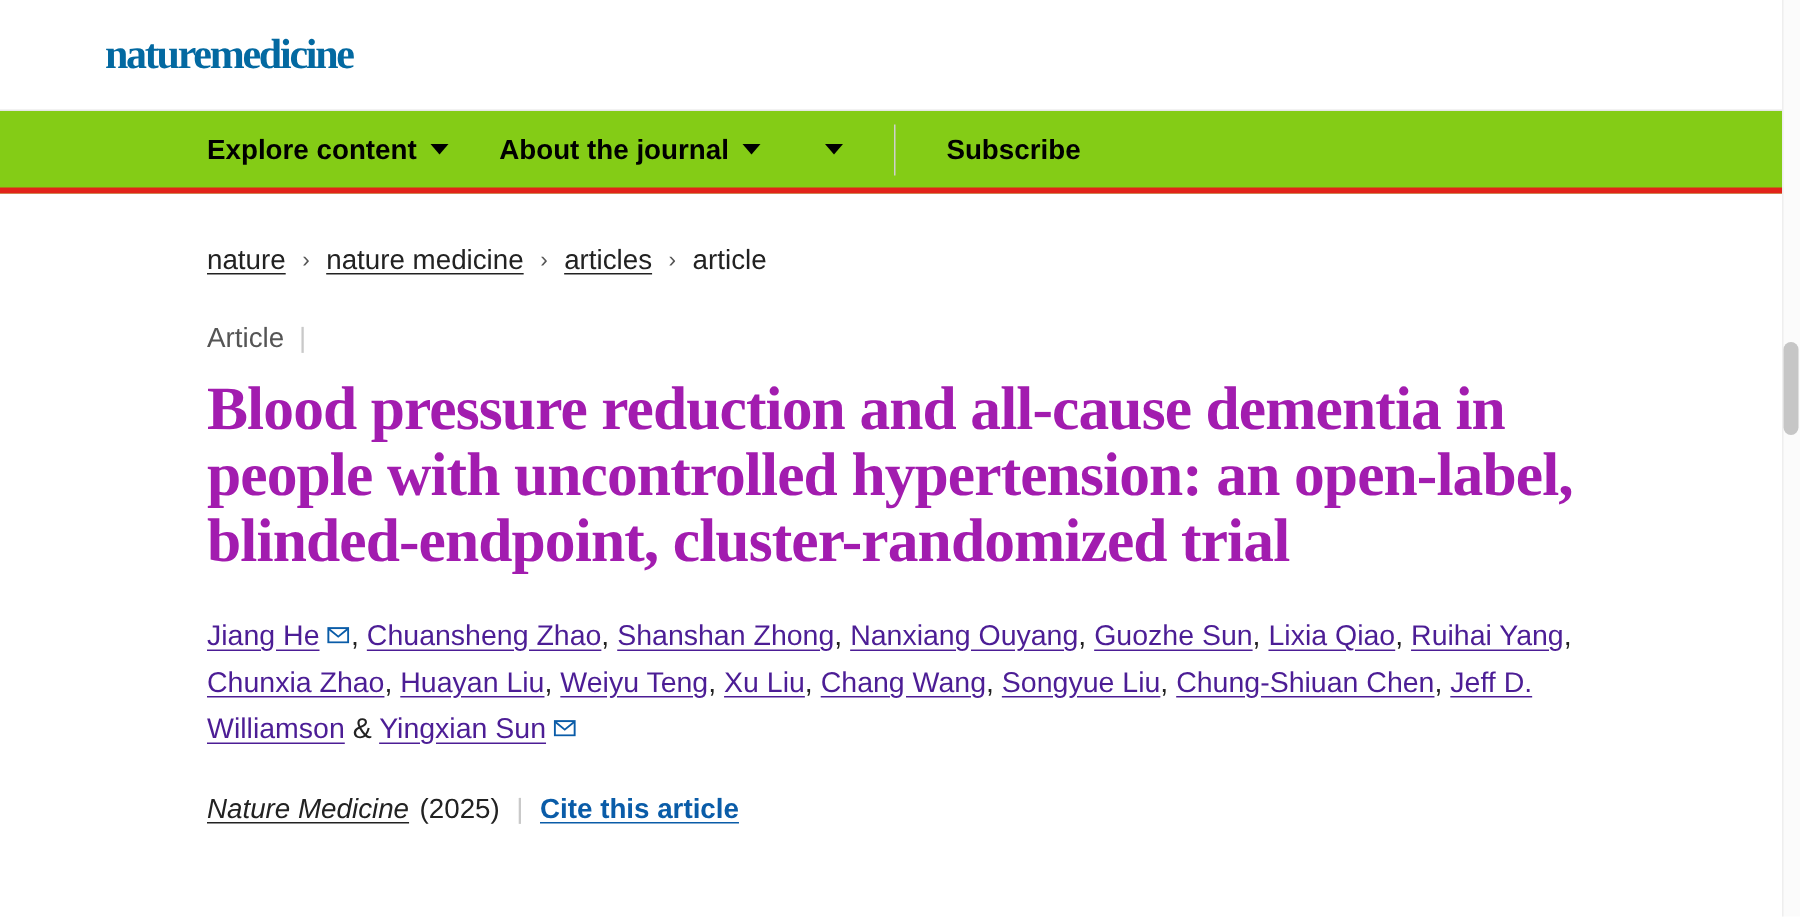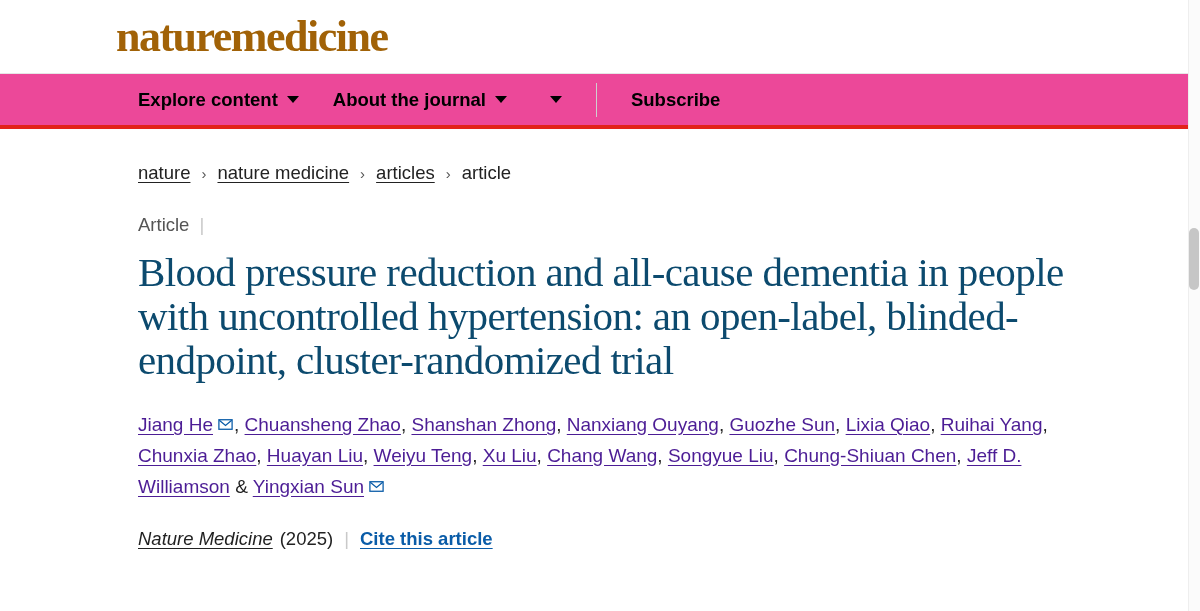--- a/index.html
+++ b/index.html
@@ -22,40 +22,40 @@
 
   
   .masthead {
     height: 74px;
     border-bottom: 1px solid #e6e6e6;
     display: flex;
     align-items: center;
     box-sizing: border-box;
   }
   .brand {
-    margin-left: 116px;
+    margin-left: 70px;
     font-family: "Liberation Serif", serif;
     font-weight: 700;
-    font-size: 44px;
+    font-size: 28px;
     letter-spacing: -1.2px;
-    color: #a16207;
+    color: #0369a1;
     line-height: 1;
     white-space: nowrap;
   }
   .brand .brand-nature { letter-spacing: -1.5px; }
   .brand .brand-medicine { letter-spacing: -1.5px; }
 
   
   .nav {
     height: 55px;
     display: flex;
     align-items: center;
     box-sizing: border-box;
     border-bottom: 4px solid #e2231a;
-    background: #ec4899;
+    background: #84cc16;
   }
   .nav-inner {
     margin-left: 138px;
     display: flex;
     align-items: center;
     height: 100%;
   }
   .nav-item {
     display: flex;
     align-items: center;
@@ -121,25 +121,25 @@
   }
   .article-meta .pipe {
     color: #c9c9c9;
     margin: 0 10px;
     font-weight: 300;
   }
 
   .article-title {
     margin-top: 15px;
     font-family: "Liberation Serif", serif;
-    font-weight: 400;
+    font-weight: 700;
     font-size: 41px;
     line-height: 1.07;
     letter-spacing: -0.6px;
-    color: #0c4a6e;
+    color: #a21caf;
     max-width: 940px;
   }
 
   .authors {
     margin-top: 24px;
     font-family: "Liberation Sans", sans-serif;
     font-size: 19px;
     line-height: 1.62;
     color: #222222;
     max-width: 930px;

